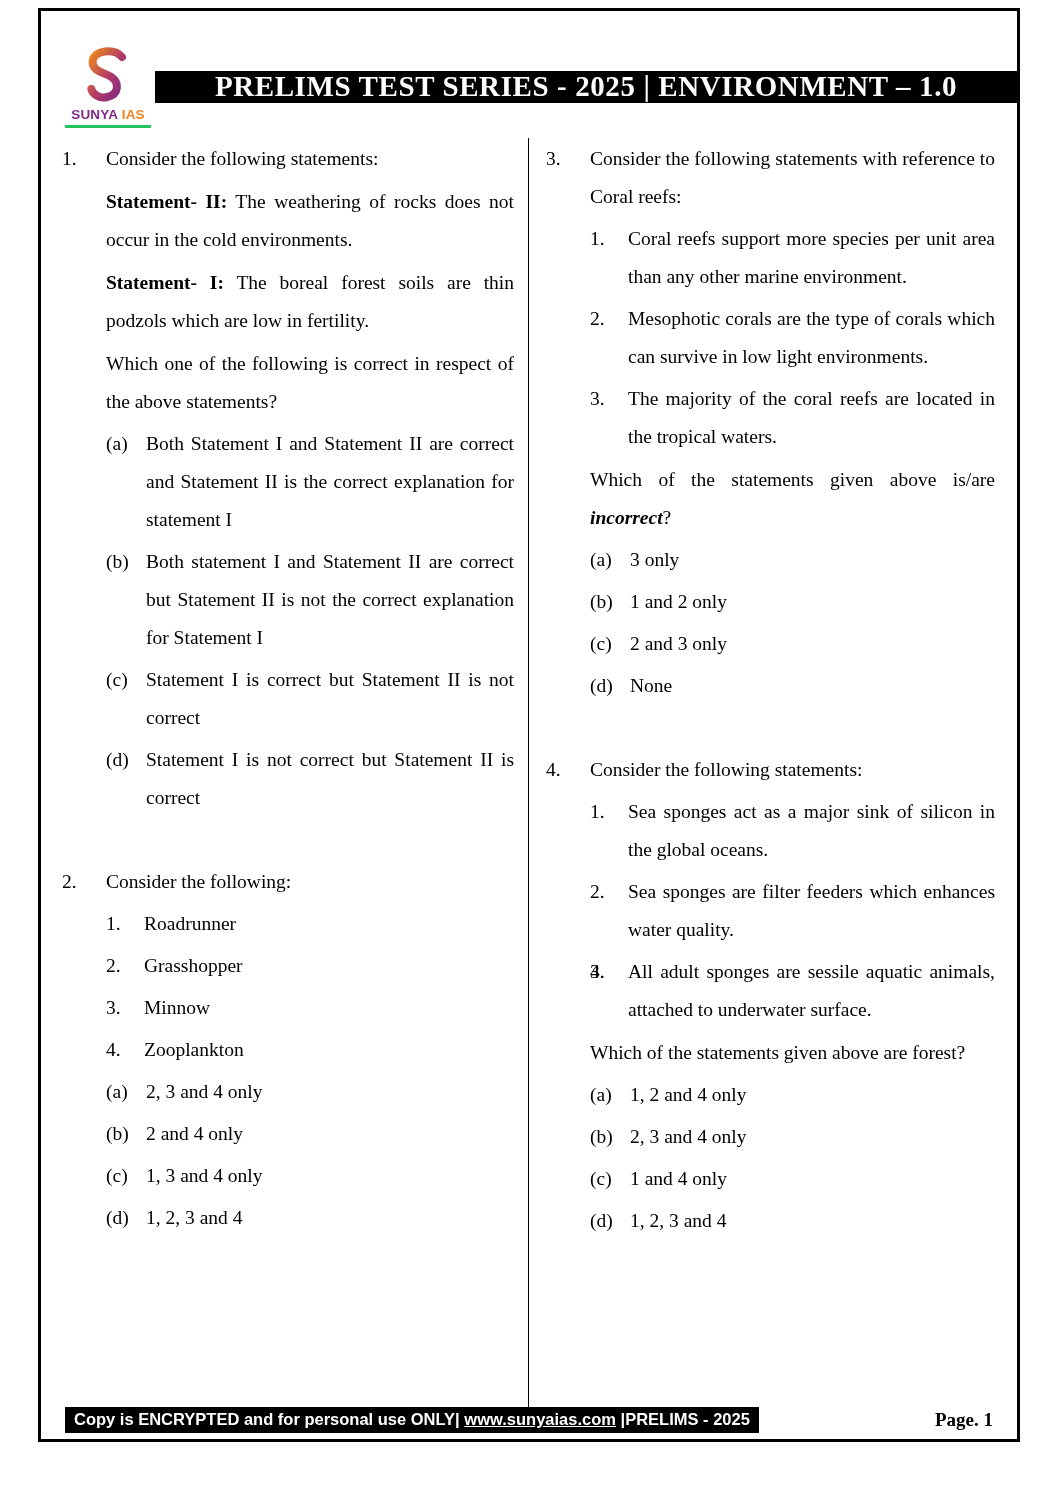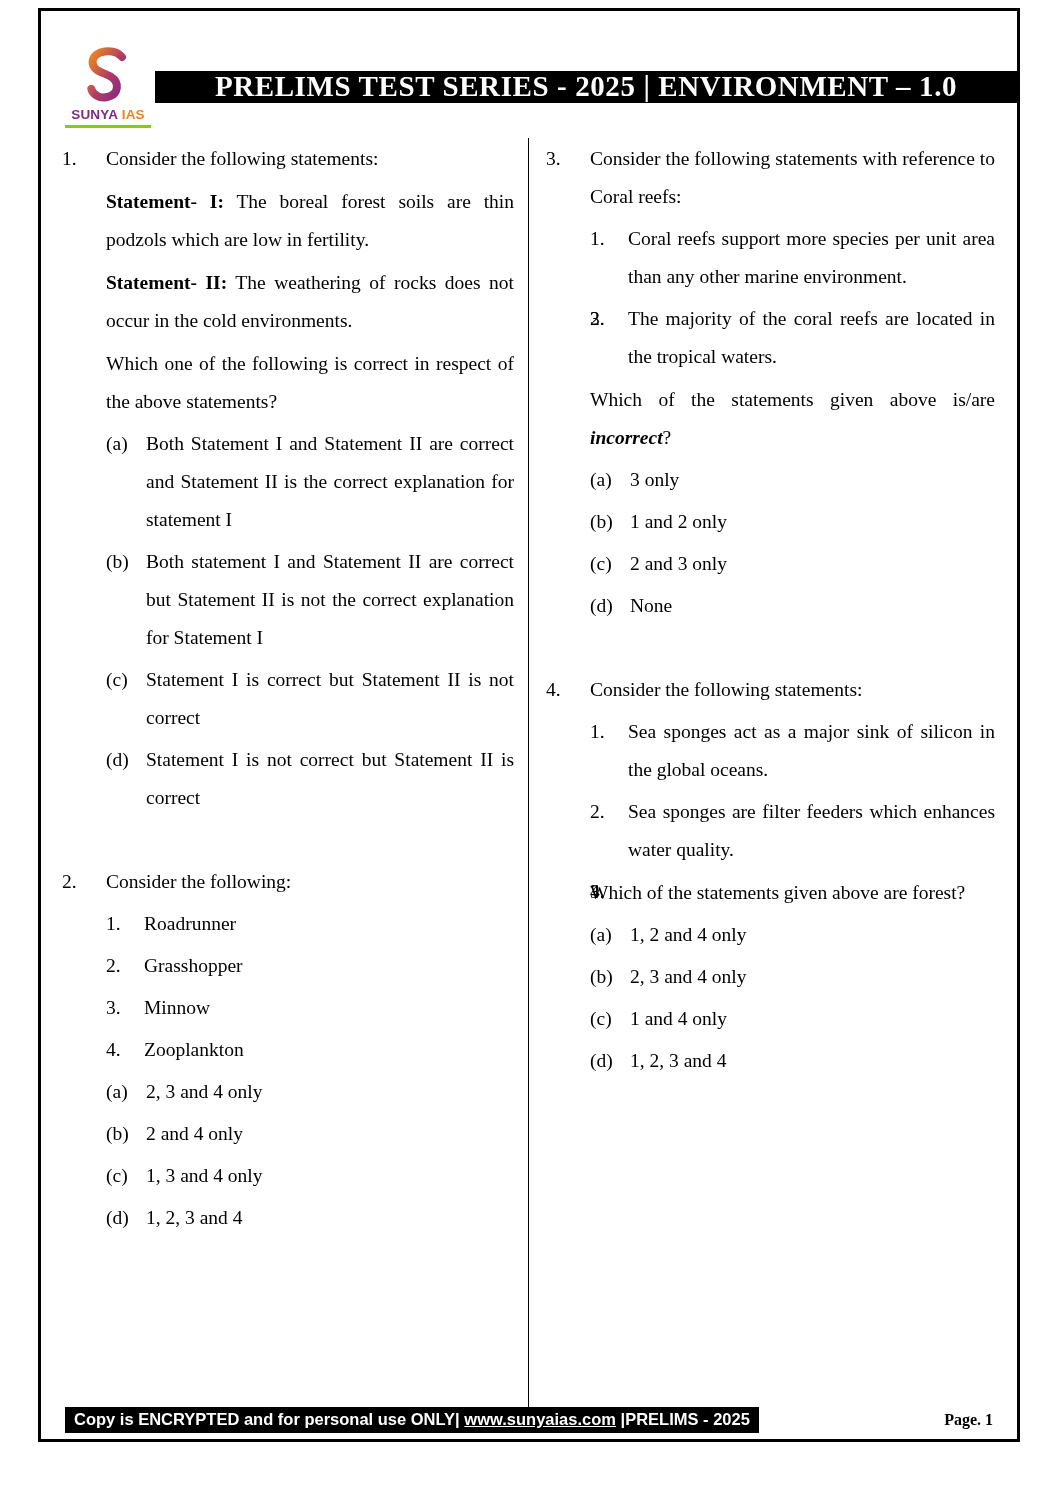--- a/index.html
+++ b/index.html
@@ -27,21 +27,21 @@
     align-items: center;
     margin-top: 34px;
     padding-left: 24px;
     flex: 0 0 auto;
   }
   .logo {
     width: 86px;
     display: flex;
     flex-direction: column;
     align-items: center;
-    border-bottom: 3px solid #84cc16;
+    border-bottom: 3px solid #22c55e;
     padding-bottom: 3px;
     flex: 0 0 auto;
   }
   .logo-swirl { display: block; margin-bottom: 2px; }
   .logo-text {
     font-family: "Liberation Sans", sans-serif;
     font-weight: bold;
     font-size: 13.5px;
     letter-spacing: 0.2px;
     white-space: nowrap;
@@ -99,21 +99,21 @@
   .footer-bar {
     background: #000000;
     color: #ffffff;
     font-family: "Liberation Sans", sans-serif;
     font-weight: bold;
     font-size: 16.5px;
     padding: 3px 9px 4px 9px;
     white-space: nowrap;
   }
   .footer-link { text-decoration: underline; color: #ffffff; cursor: pointer; }
-  .page-num { font-weight: bold; font-size: 16px; }
+  .page-num { font-weight: bold; font-size: 19px; }
 </style>
 </head>
 <body>
 
 <div class="page">
   <div class="frame">
 
     <div class="header-row">
       <div class="logo">
         <svg class="logo-swirl" viewBox="0 0 90 90" width="60" height="60" aria-hidden="true">
@@ -137,26 +137,26 @@
     <div class="columns">
 
       <section class="col col-left">
 
         <article class="q">
           <p class="q-line">
             <span class="q-num">1.</span>
             <span>Consider the following statements:</span>
           </p>
           <p class="q-para">
+            <b class="stmt-label">Statement- II:</b>
+            <span>The weathering of rocks does not occur in the cold environments.</span>
+          </p>
+          <p class="q-para">
             <b class="stmt-label">Statement- I:</b>
             <span>The boreal forest soils are thin podzols which are low in fertility.</span>
-          </p>
-          <p class="q-para">
-            <b class="stmt-label">Statement- II:</b>
-            <span>The weathering of rocks does not occur in the cold environments.</span>
           </p>
           <p class="q-para">Which one of the following is correct in respect of the above statements?</p>
           <div class="opt">
             <span class="opt-label">(a)</span>
             <span class="opt-text">Both Statement I and Statement II are correct and Statement II is the correct explanation for statement I</span>
           </div>
           <div class="opt">
             <span class="opt-label">(b)</span>
             <span class="opt-text">Both statement I and Statement II are correct but Statement II is not the correct explanation for Statement I</span>
           </div>
@@ -216,20 +216,21 @@
           <p class="q-line">
             <span class="q-num">3.</span>
             <span>Consider the following statements with reference to Coral reefs:</span>
           </p>
           <div class="item">
             <span class="item-num">1.</span>
             <span class="item-text">Coral reefs support more species per unit area than any other marine environment.</span>
           </div>
           <div class="item">
             <span class="item-num">2.</span>
+            <span class="item-text">Mesophotic corals are the type of corals which can survive in low light environments.</span>
           </div>
           <div class="item">
             <span class="item-num">3.</span>
             <span class="item-text">The majority of the coral reefs are located in the tropical waters.</span>
           </div>
           <p class="q-para">
             <span>Which of the statements given above is/are</span>
             <span class="stem-em">incorrect</span><span>?</span>
           </p>
           <div class="opt">
@@ -261,20 +262,21 @@
           </div>
           <div class="item">
             <span class="item-num">2.</span>
             <span class="item-text">Sea sponges are filter feeders which enhances water quality.</span>
           </div>
           <div class="item">
             <span class="item-num">3.</span>
           </div>
           <div class="item">
             <span class="item-num">4.</span>
+            <span class="item-text">All adult sponges are sessile aquatic animals, attached to underwater surface.</span>
           </div>
           <p class="q-para">Which of the statements given above are forest?</p>
           <div class="opt">
             <span class="opt-label">(a)</span>
             <span class="opt-text">1, 2 and 4 only</span>
           </div>
           <div class="opt">
             <span class="opt-label">(b)</span>
             <span class="opt-text">2, 3 and 4 only</span>
           </div>

